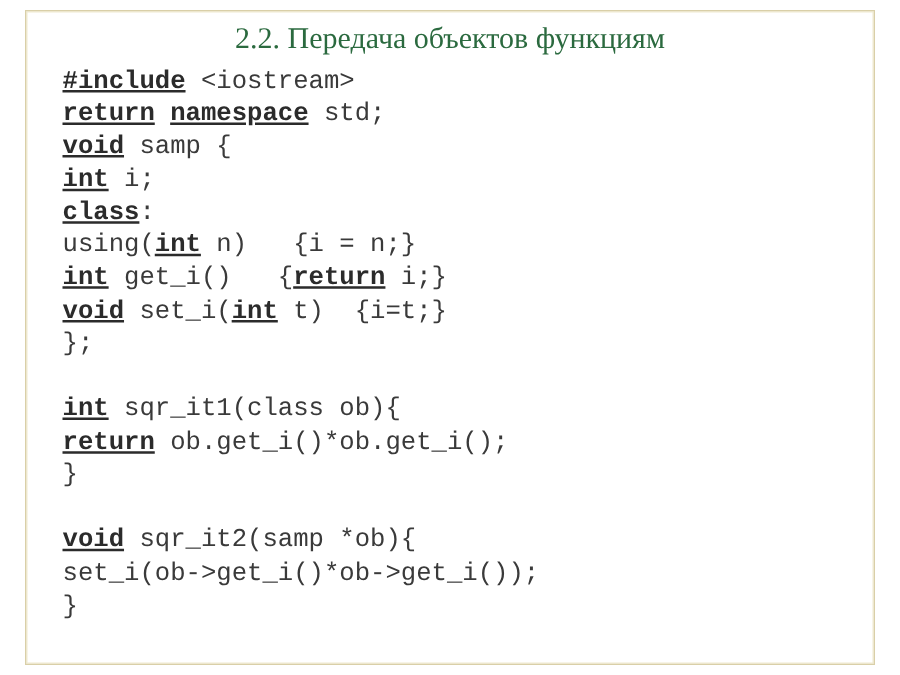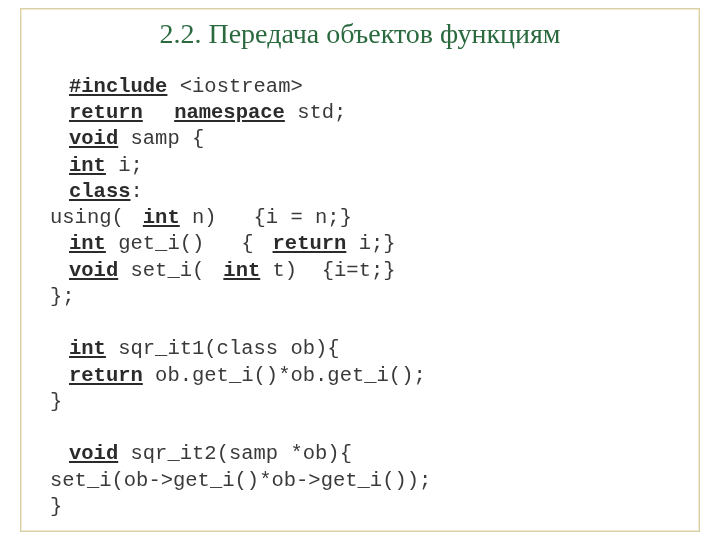--- a/index.html
+++ b/index.html
@@ -16,39 +16,38 @@
     position: absolute;
     top: 8px;
     left: 20px;
     right: 20px;
     bottom: 8px;
     border: 1px solid #d9cfa8;
     box-shadow: 0 0 0 1px #f0ead0 inset;
   }
   .title {
     font-family: "Times New Roman", serif;
-    font-size: 28px;
+    font-size: 24px;
     color: #2b6a3f;
     text-align: center;
     margin-top: 18px;
-    margin-bottom: 24px;
+    margin-bottom: 8px;
   }
   .code {
     font-family: "Lucida Console", "Courier New", monospace;
     font-size: 20.5px;
     line-height: 1.28;
     color: #3a3a3a;
     margin-left: 50px;
     white-space: pre;
   }
   .kw {
     font-weight: bold;
     color: #2b2b2b;
     text-decoration: underline;
-    margin-left: 19px;
   }
 </style>
 </head>
 <body>
 
 <div class="frame"></div>
 
 <div class="title">2.2. Передача объектов функциям</div>
 
 <div class="code"><span class="kw">#include</span><span> &lt;iostream&gt;</span>

